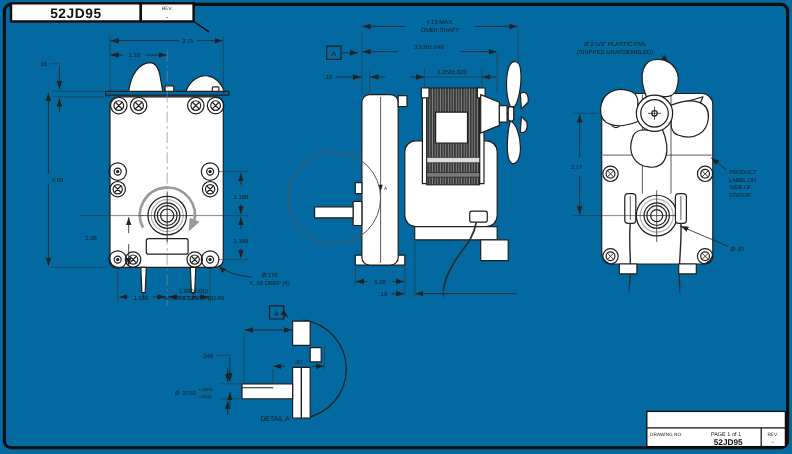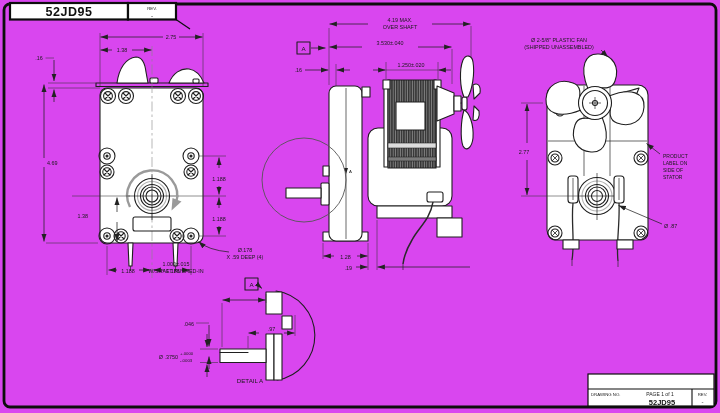--- a/index.html
+++ b/index.html
@@ -1,16 +1,16 @@
 <!DOCTYPE html>
 <html><head>
 <meta charset="utf-8">
 <style>
   html,body{margin:0;padding:0;background:#e8e8e8;}
-  .canvas{position:relative;width:720px;height:413px;background:#d946ef;overflow:hidden;}
+  .canvas{position:relative;width:720px;height:413px;background:#0369a1;overflow:hidden;}
   svg{position:absolute;left:0;top:0;}
   .t{font:5.4px "Liberation Sans", sans-serif;fill:#1a1a1a;}
   .t4{font:4.3px "Liberation Sans", sans-serif;fill:#1a1a1a;}
   .t5{font:5px "Liberation Sans", sans-serif;fill:#1a1a1a;}
   .t6{font:6.2px "Liberation Sans", sans-serif;fill:#1a1a1a;}
   .t7b{font:bold 7.5px "Liberation Sans", sans-serif;fill:#111;}
   .t12b{font:bold 12.5px "Liberation Sans", sans-serif;fill:#111;letter-spacing:.5px;}
   .tc{text-anchor:middle;} .te{text-anchor:end;}
   .ln{stroke:#1f1f1f;stroke-width:1.1;fill:none;stroke-linejoin:round;stroke-linecap:round;}
   .lw{stroke:#1f1f1f;stroke-width:1.1;fill:#ffffff;stroke-linejoin:round;}

